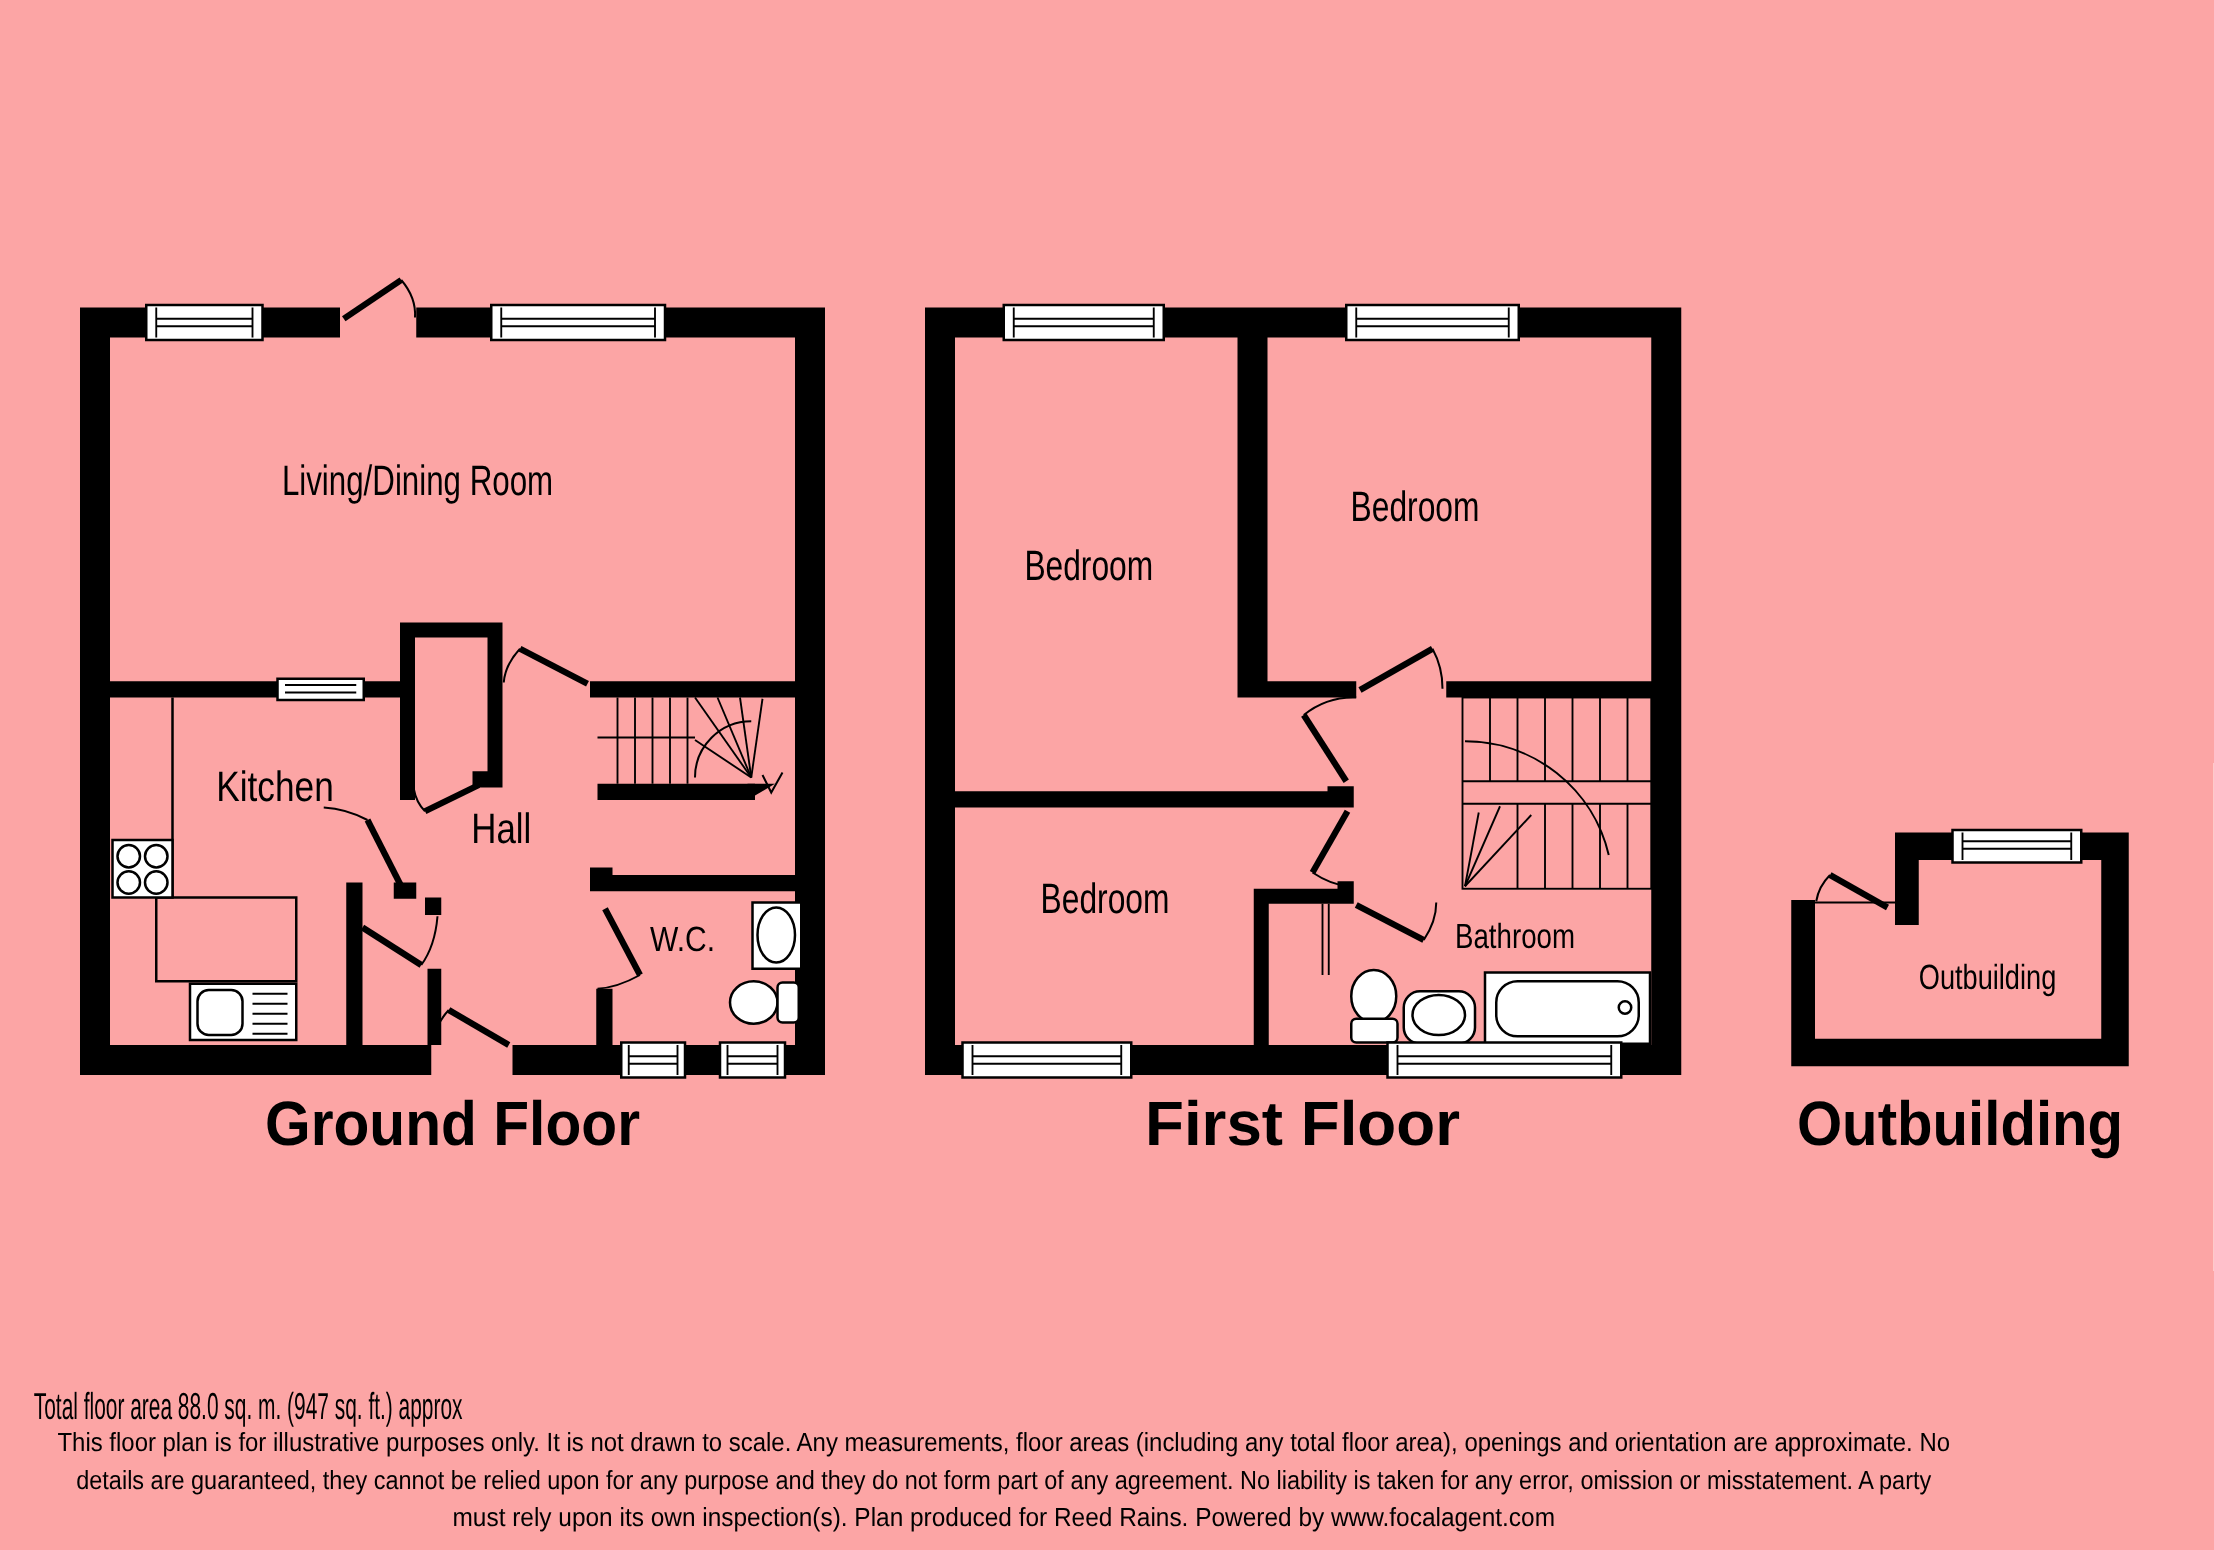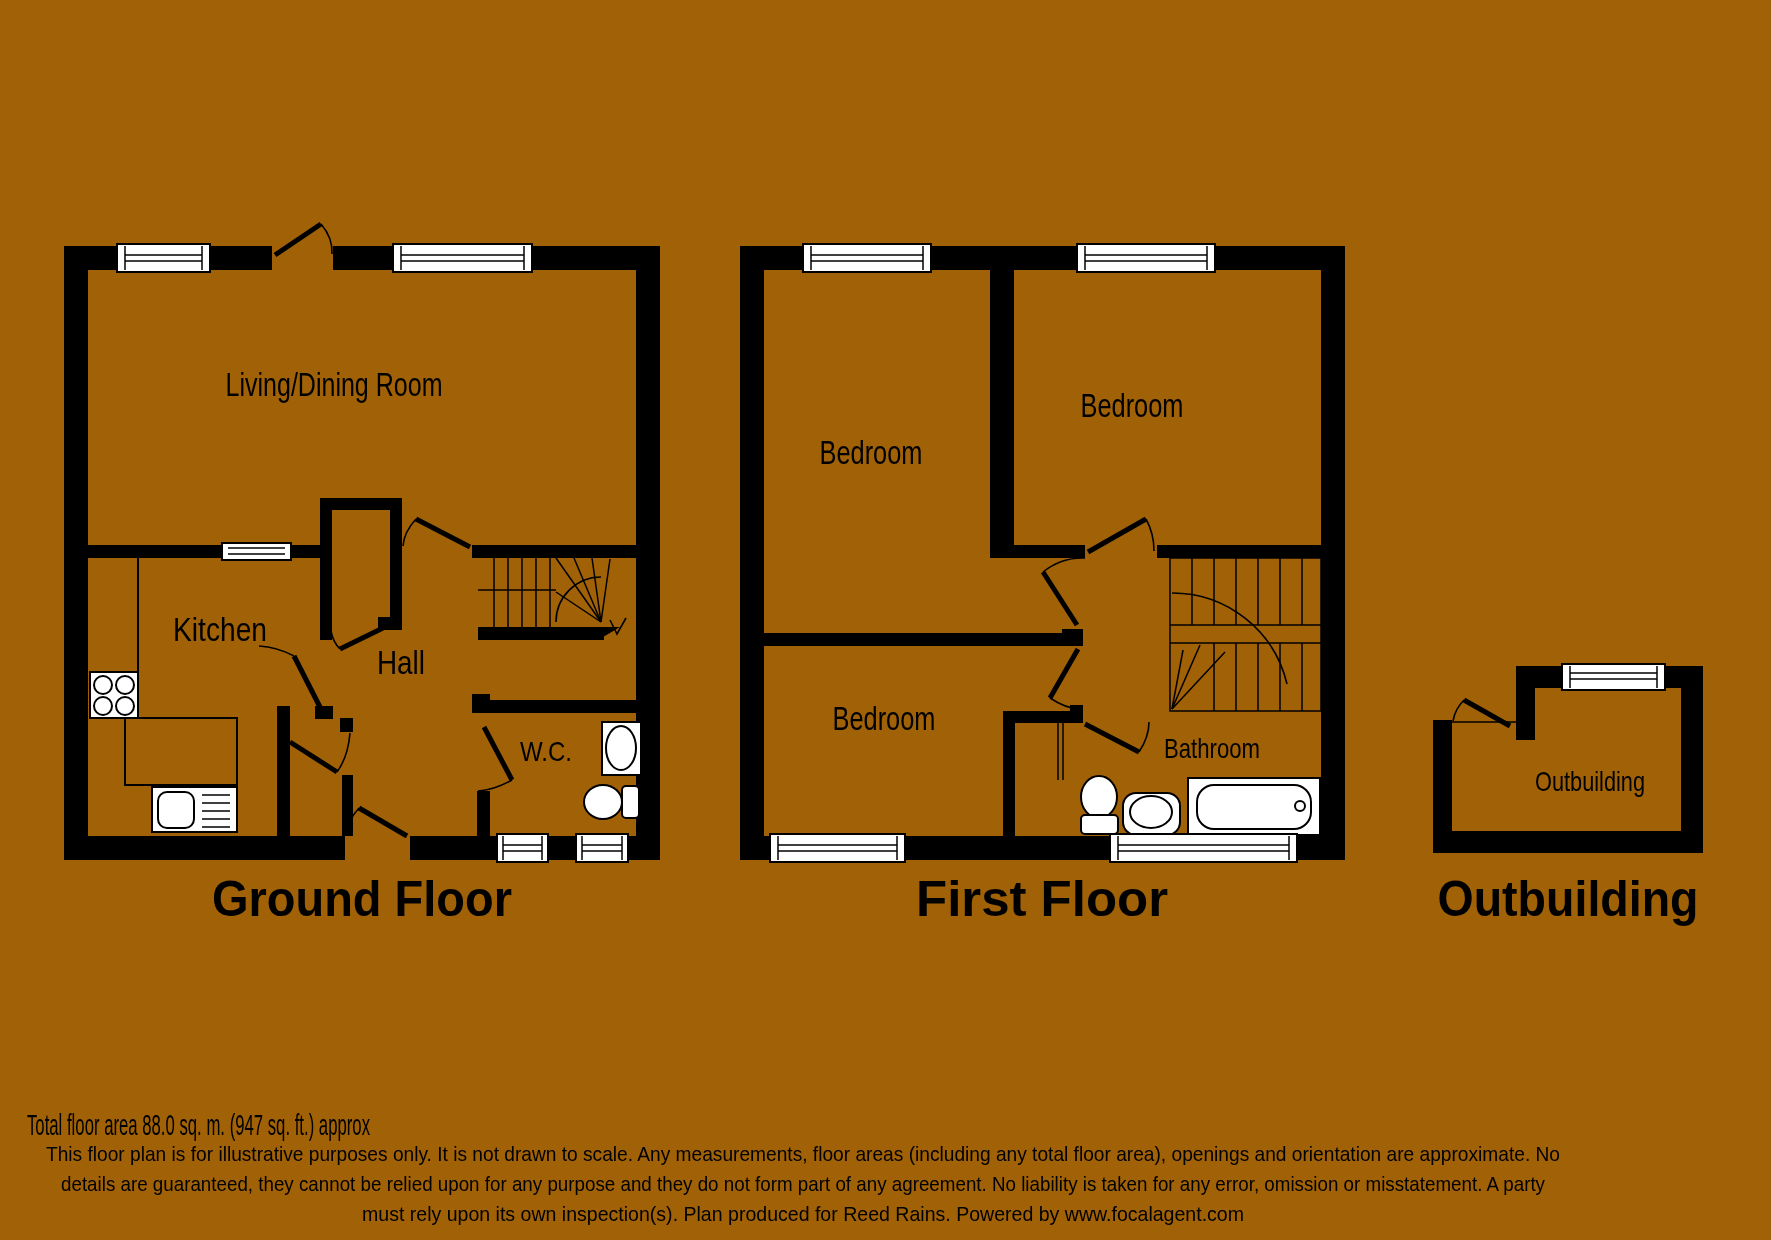--- a/index.html
+++ b/index.html
@@ -1,16 +1,16 @@
 <!DOCTYPE html>
 <html><head>
 <meta charset="utf-8">
 <style>
   html,body{margin:0;padding:0;background:#ffffff;}
-  .page{position:relative;width:1771px;height:1240px;background:#a16207;
+  .page{position:relative;width:1771px;height:1240px;background:#fca5a5;
         font-family:"Liberation Sans", sans-serif;}
   svg{display:block;}
   .wall{fill:#000000;stroke:none;}
   .thin{fill:none;stroke:#000000;stroke-width:2;}
   .thin15{fill:none;stroke:#000000;stroke-width:1.5;}
   .leaf{fill:none;stroke:#000000;stroke-width:5;}
   .arc{fill:none;stroke:#000000;stroke-width:1.6;}
   .winbox{fill:#ffffff;stroke:#000000;stroke-width:2;}
   .winline{stroke:#000000;stroke-width:1.5;}
   .fixthin{fill:#ffffff;stroke:#000000;stroke-width:2;}

